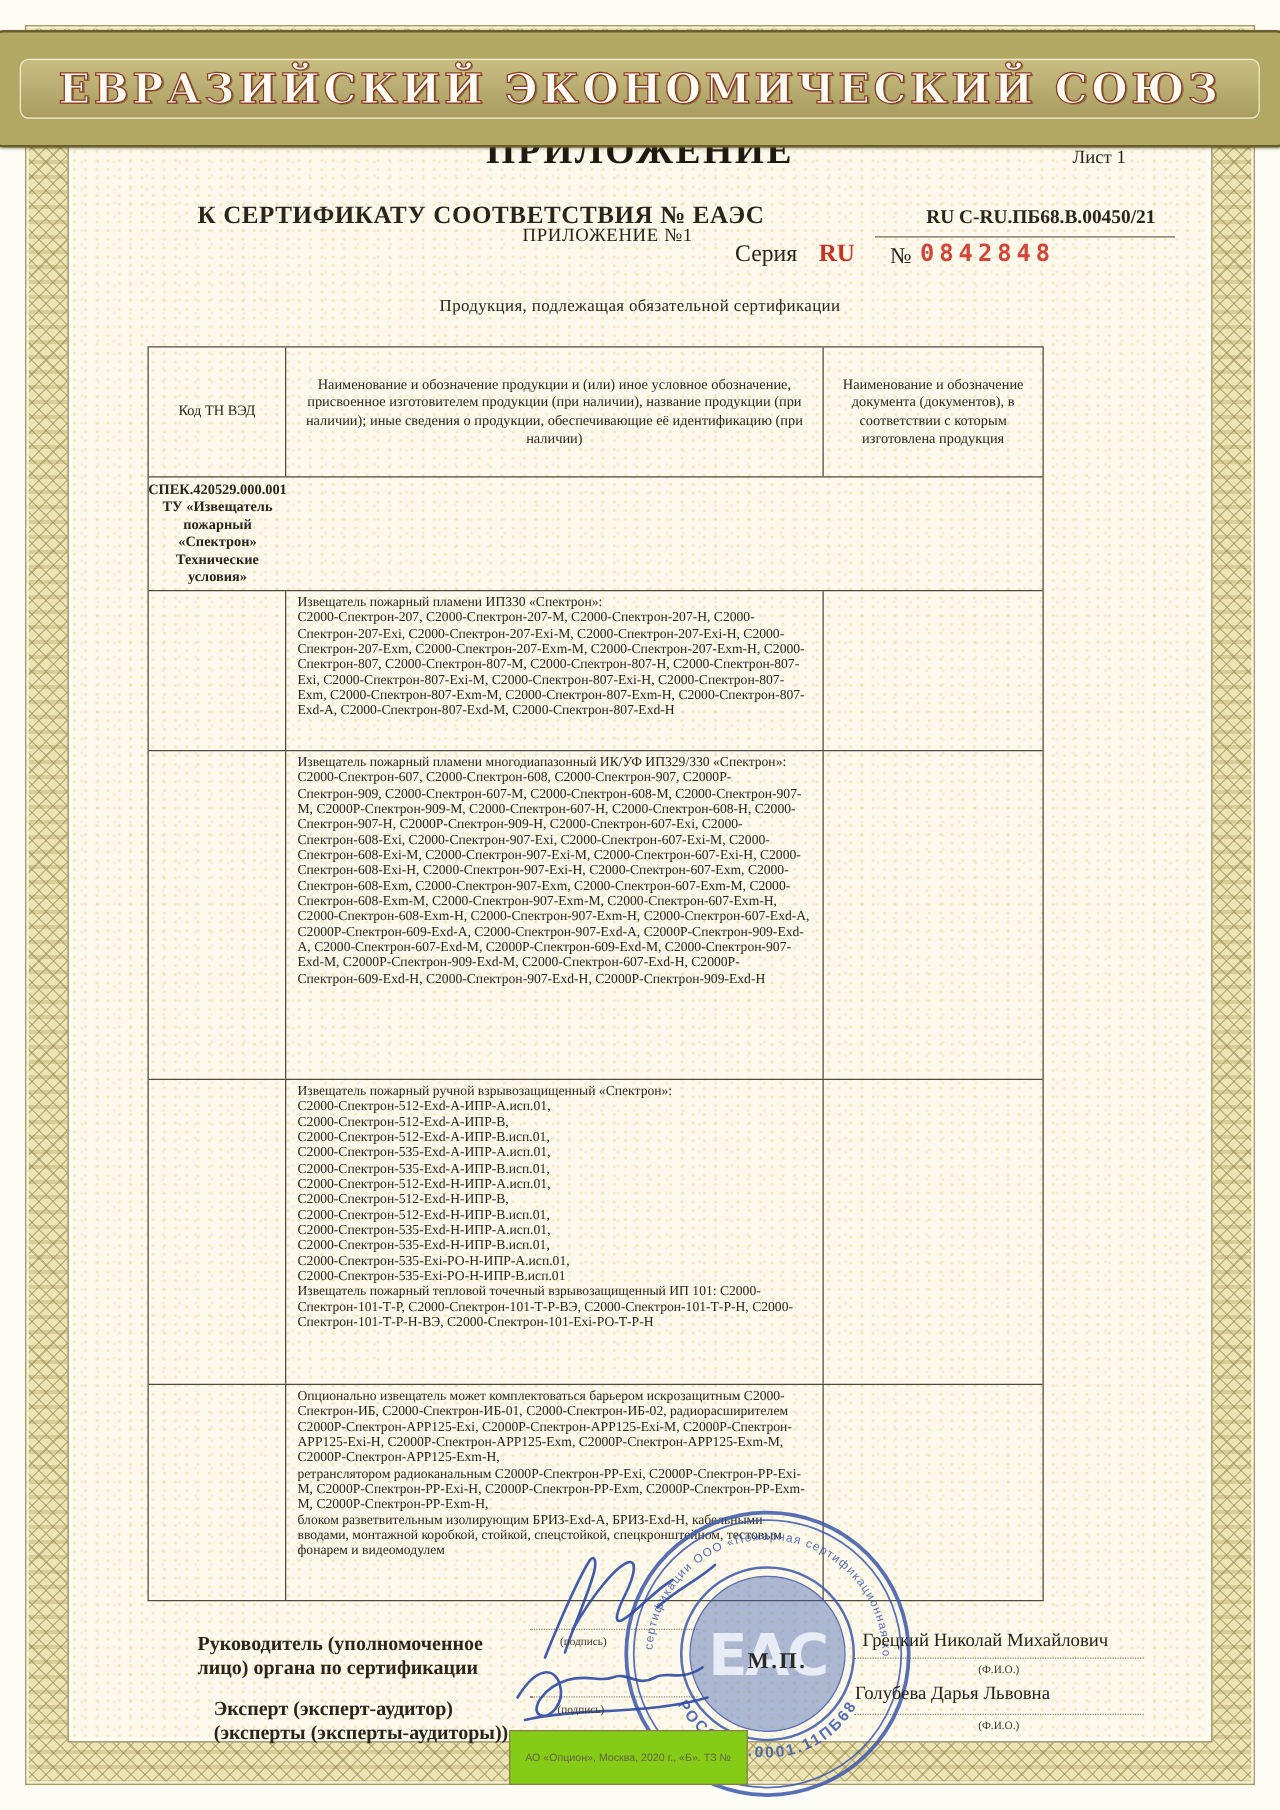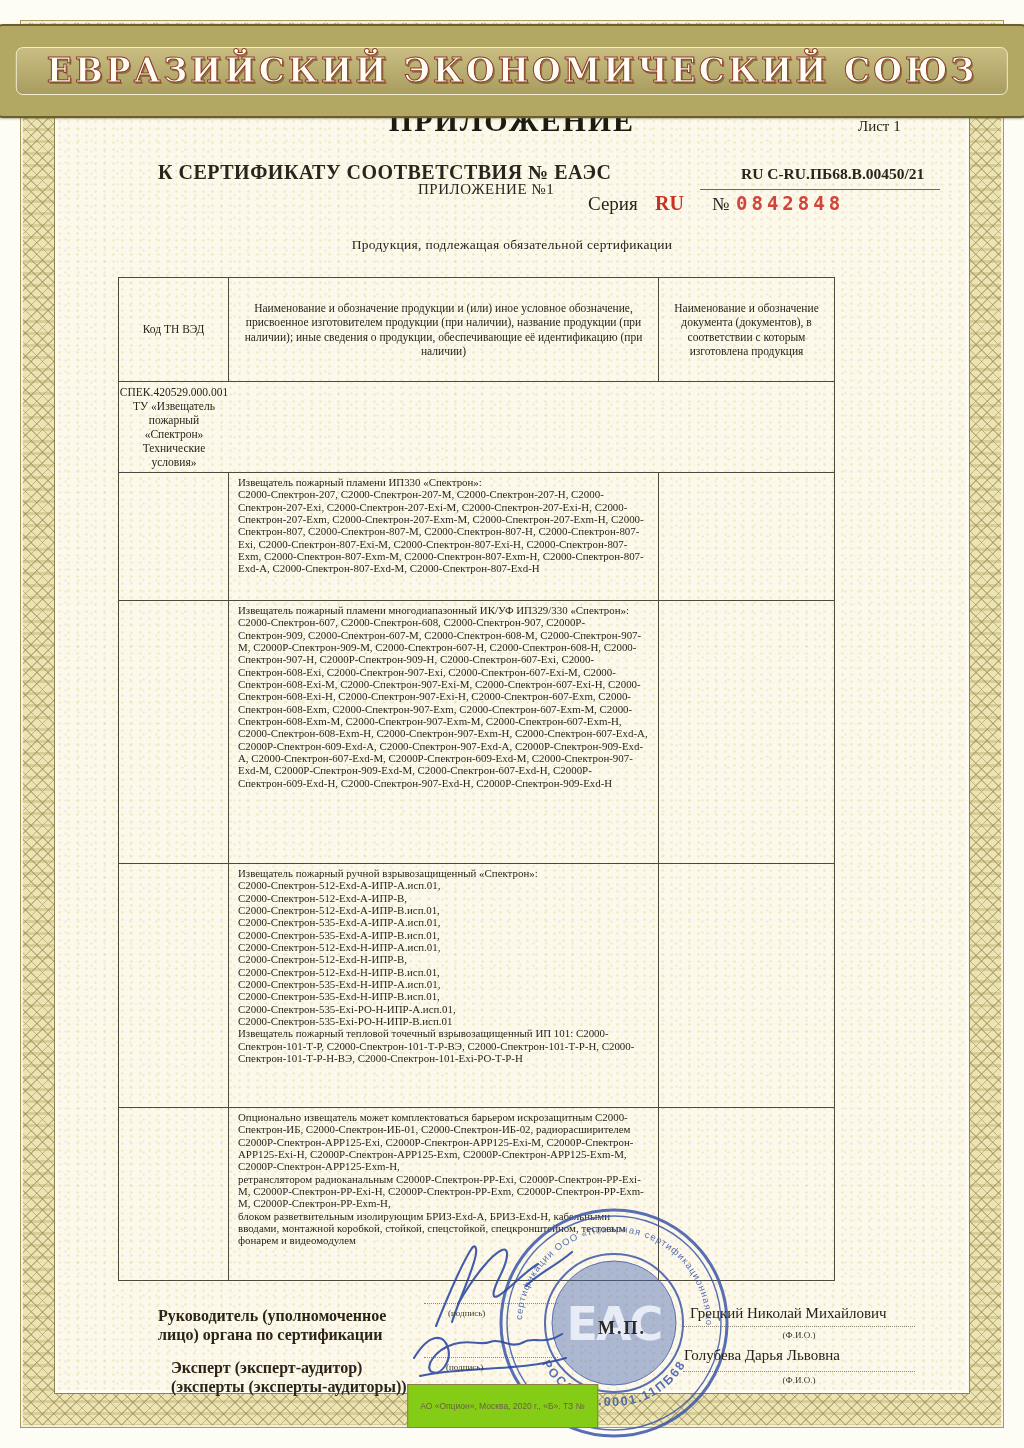--- a/index.html
+++ b/index.html
@@ -60,21 +60,21 @@
   .tcell{border-right:1px solid #4e4a3c;box-sizing:border-box;}
   .tcell:last-child{border-right:none;}
   .th{display:flex;align-items:center;justify-content:center;text-align:center;
     font-size:11.5px;line-height:14.5px;padding:4px 8px;}
   .c-code{display:flex;align-items:center;justify-content:center;font-size:11.5px;text-align:center;}
   .c-prod{font-size:10.9px;line-height:12.35px;padding:3px 8px 2px 9px;white-space:pre-line;text-align:left;}
   .c-doc{font-size:11.5px;line-height:14px;padding:3px 7px;text-align:center;white-space:pre-line;}
   .r-head{min-height:103px;}
   .r-0{min-height:64px;}
   .r-0 .c-prod{display:flex;align-items:center;justify-content:center;text-align:center;}
-  .r-0 .c-doc{display:flex;align-items:center;justify-content:center;}
+  .r-0 .c-doc{display:flex;align-items:center;justify-content:center;font-weight:bold;}
   .r-1{min-height:127px;}
   .r-2{min-height:262px;}
   .r-3{min-height:243px;}
   .r-4{min-height:172px;}
 
   
   .role{position:absolute;font-weight:700;font-size:16px;line-height:19px;color:#2c2418;
     white-space:pre-line;z-index:2;}
   .role-0{left:158px;top:1306px;width:310px;}
   .role-1{left:158px;top:1358px;width:320px;margin-left:13px;}

